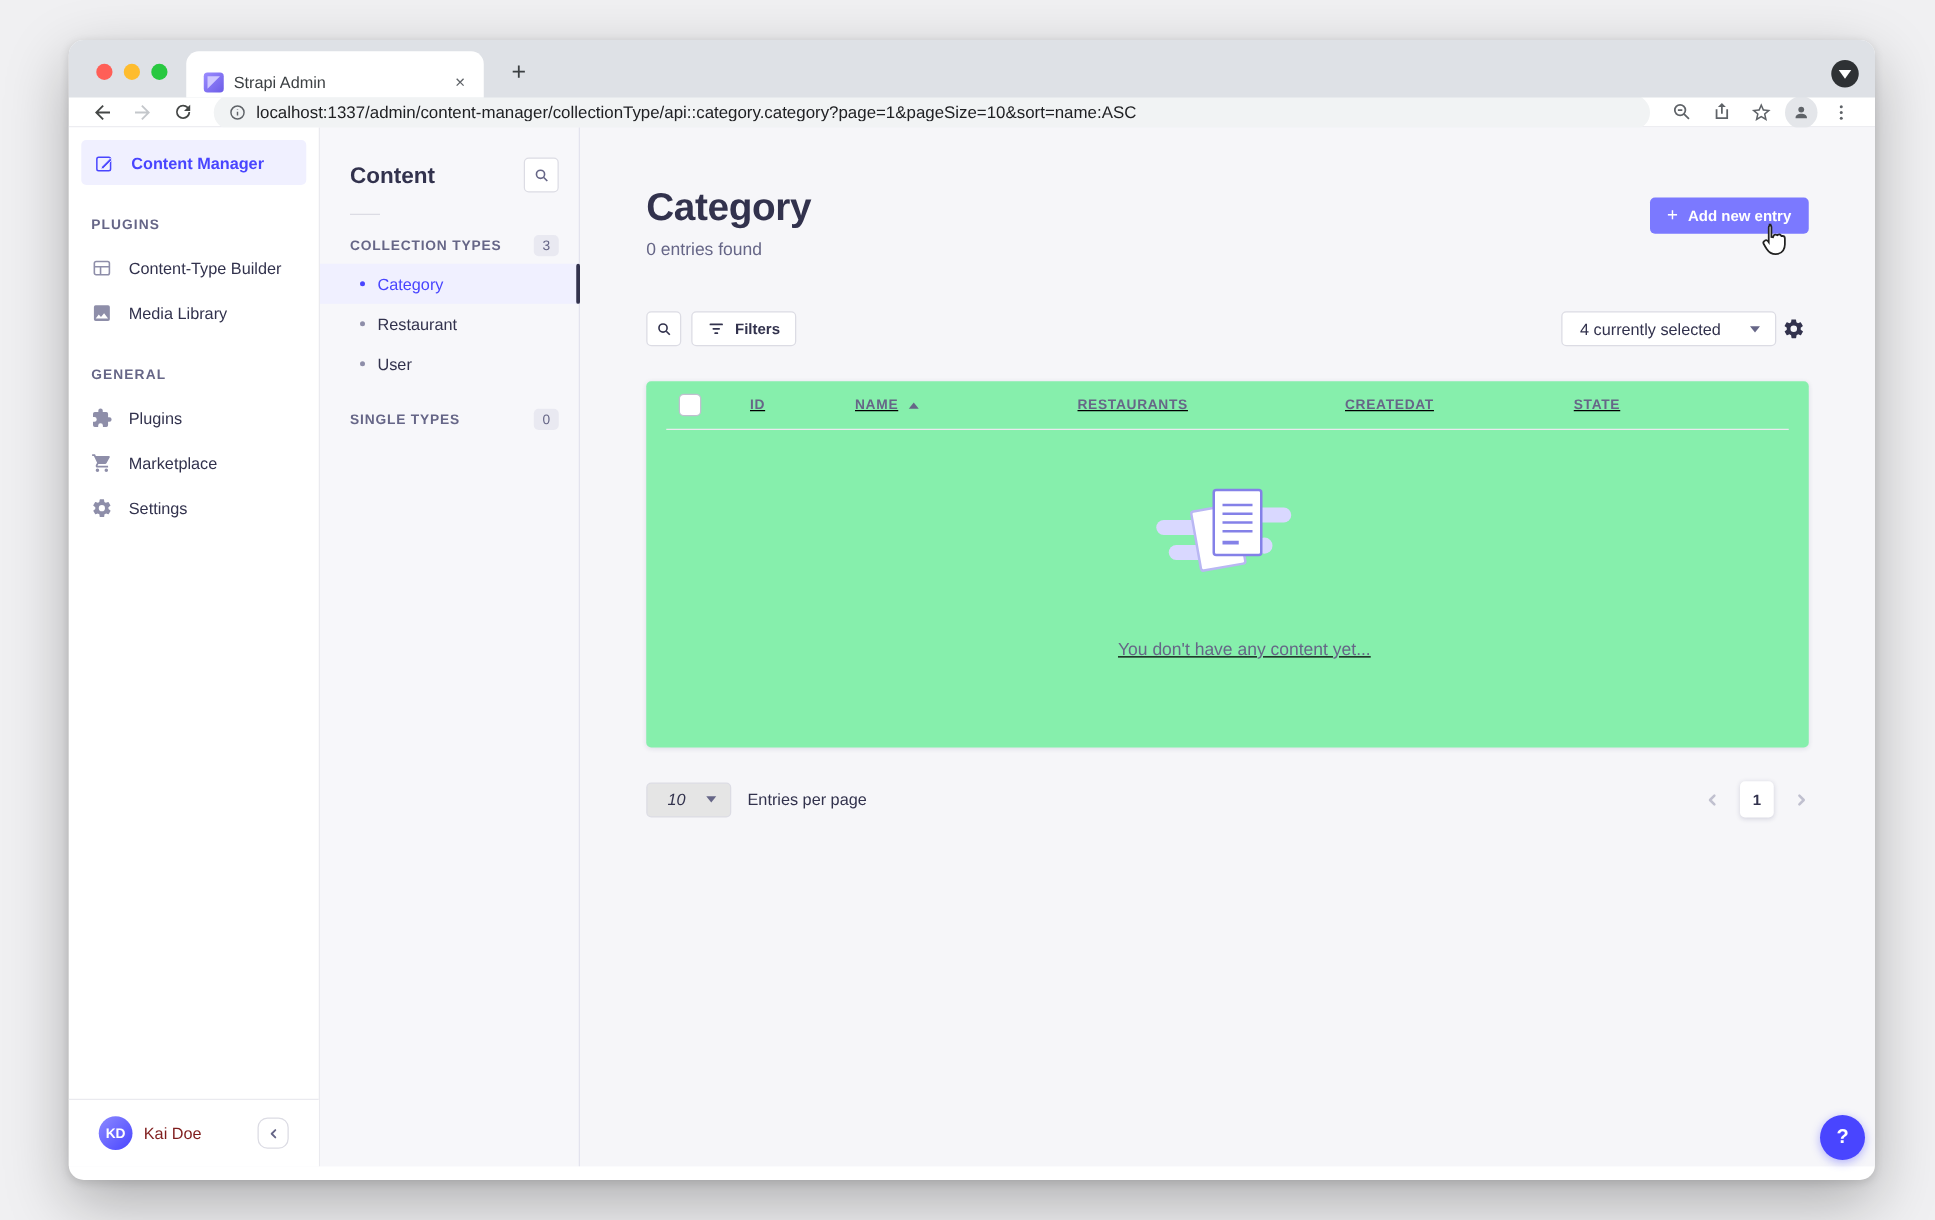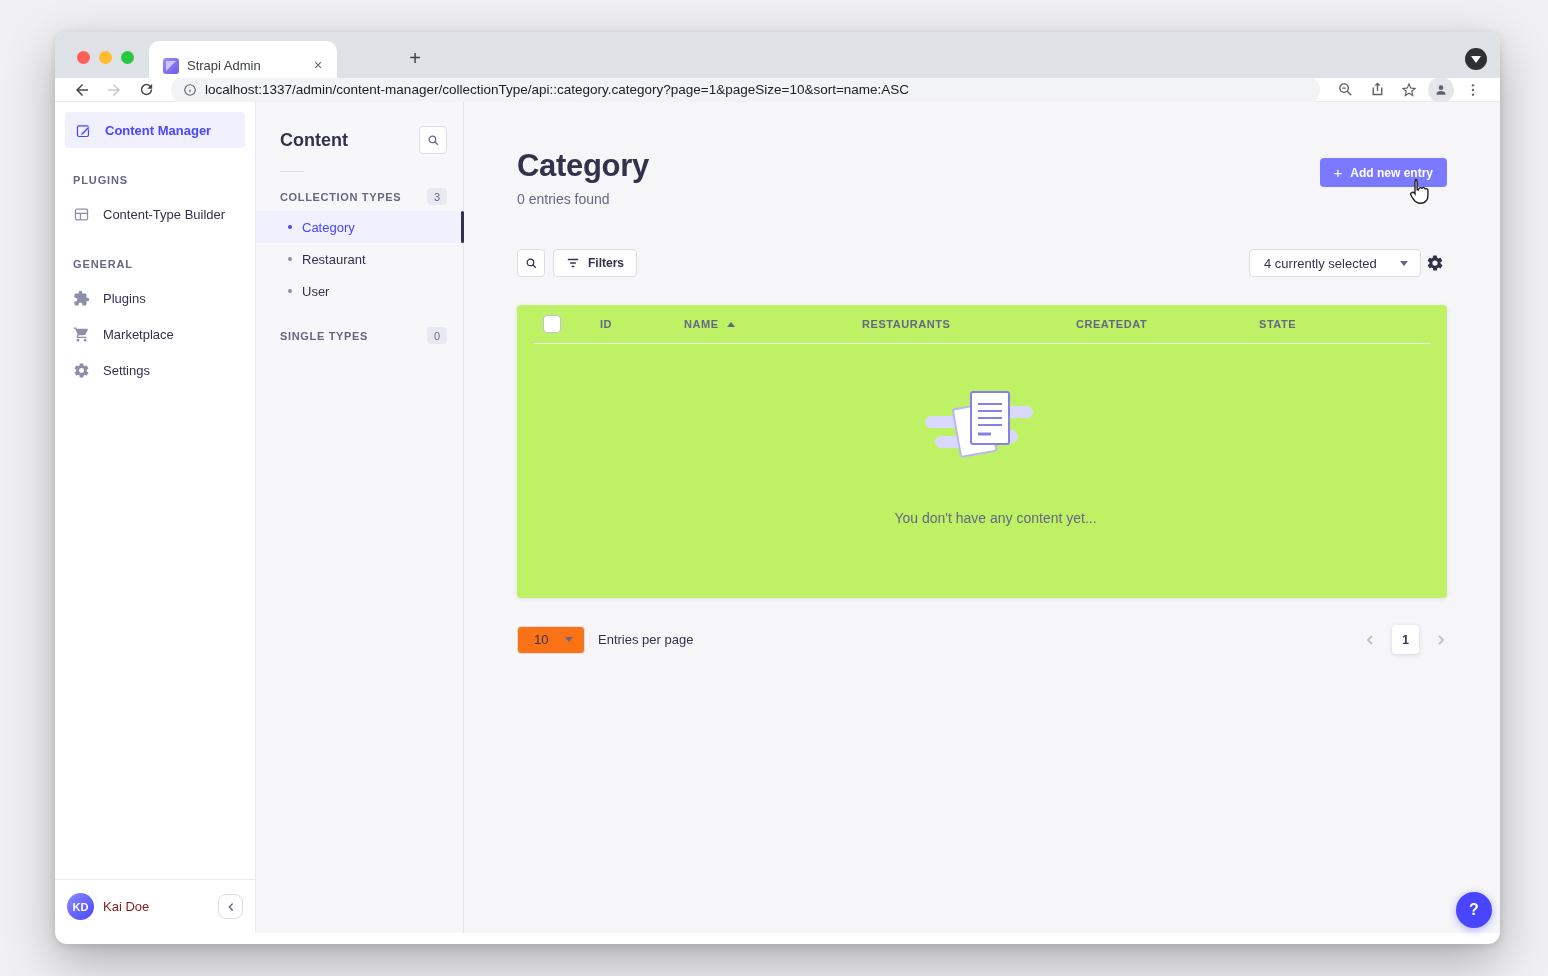--- a/index.html
+++ b/index.html
@@ -14,21 +14,21 @@
     position:absolute; left:55px; top:32px; width:1445px; height:912px;
     border-radius:12px; overflow:hidden; background:#fff;
     box-shadow: 0 18px 50px rgba(0,0,0,.28), 0 2px 8px rgba(0,0,0,.12);
   }
   
   .tabstrip { height:46px; background:#dee1e6; position:relative; display:flex; align-items:flex-end; }
   .traffic { position:absolute; left:22px; top:19px; display:flex; gap:9px; }
   .traffic span { width:13px; height:13px; border-radius:50%; display:block; }
   .t-red{background:#ff5f57;} .t-yellow{background:#febc2e;} .t-green{background:#28c840;}
   .tab {
-    position:absolute; left:94px; bottom:0; width:188px; height:37px;
+    position:absolute; left:94px; bottom:0; width:238px; height:37px;
     background:#fff; border-radius:10px 10px 0 0;
     display:flex; align-items:center; padding:12px 10px 0 14px; gap:8px;
   }
   .favicon { width:16px; height:16px; border-radius:3px; background:#8c7ae6; position:relative; flex:none; background:linear-gradient(135deg,#9b8cff 0%,#6c5ce7 100%); }
   .favicon::after{ content:""; position:absolute; left:3px; top:3px; border-left:10px solid #cfc8ff; border-bottom:10px solid transparent; }
   .tab-title { font-size:13px; color:#3c4043; flex:1; white-space:nowrap; overflow:hidden; }
   .tab-close { font-size:14px; color:#5f6368; width:18px; height:18px; line-height:17px; text-align:center; border-radius:50%; cursor:default;}
   .newtab { position:absolute; left:346px; bottom:5px; width:28px; height:28px; font-size:20px; color:#3c4043; text-align:center; line-height:26px; border-radius:50%; }
   .record-ind { position:absolute; right:13px; top:16px; width:22px; height:22px; border-radius:50%; background:#2e3134; display:flex; align-items:center; justify-content:center; }
   .record-ind i { display:block; width:0; height:0; border-left:5px solid transparent; border-right:5px solid transparent; border-top:7px solid #fff; }
@@ -51,21 +51,21 @@
   .nav-item {
     display:flex; align-items:center; gap:12px; height:36px; padding:0 16px;
     font-size:13px; color:#32324d; cursor:default;
   }
   .nav-item.active {
     margin:10px 10px 0; padding:0 8px; border-radius:4px;
     background:#f0f0ff; color:#4945ff; font-weight:700; height:36px;
   }
   .nav-item .ic { width:20px; display:flex; justify-content:center; flex:none; }
   .section-label { font-size:11px; font-weight:700; letter-spacing:.08em; color:#666687; padding:0 18px; margin:26px 0 10px; }
-  .user-row { position:absolute; left:0; right:0; bottom:0; height:54px; border-top:1px solid #eaeaef; display:flex; align-items:center; padding:0 12px; gap:9px; background:#fff; }
+  .user-row { position:absolute; left:0; right:0; bottom:0; height:54px; border-top:1px solid #eaeaef; display:flex; align-items:center; padding:0 24px; gap:9px; background:#fff; }
   .user-avatar { width:27px; height:27px; border-radius:50%; background:linear-gradient(135deg,#8c8aff 0%,#4945ff 100%); color:#fff; font-size:11px; font-weight:700; display:flex; align-items:center; justify-content:center; }
   .user-name { font-size:13px; color:#7f1d1d; flex:1; }
   .collapse-btn { width:25px; height:25px; border:1px solid #dcdce4; background:#fff; border-radius:8px; display:flex; align-items:center; justify-content:center; }
   
   .subnav { width:208px; background:#f7f7fa; border-right:1px solid #e3e3ee; position:relative; flex:none; }
   .subnav-head { display:flex; align-items:center; justify-content:space-between; padding:24px 16px 0 24px; }
   .subnav-title { font-size:18px; font-weight:700; color:#32324d; }
   .search-btn { width:28px; height:28px; background:#fff; border:1px solid #dcdce4; border-radius:4px; display:flex; align-items:center; justify-content:center; }
   .subnav-divider { width:24px; height:1px; background:#dcdce4; margin:17px 0 16px 24px; }
   .type-row { display:flex; align-items:center; justify-content:space-between; padding:0 16px 0 24px; margin-bottom:6px; }
@@ -89,36 +89,36 @@
   }
   .add-btn .plus { font-size:15px; font-weight:400; line-height:1; }
   .action-row { margin-top:42px; display:flex; justify-content:space-between; align-items:center; }
   .action-left { display:flex; gap:8px; align-items:center; }
   .icon-sq-btn { width:28px; height:28px; background:#fff; border:1px solid #dcdce4; border-radius:4px; display:flex; align-items:center; justify-content:center; }
   .filters-btn { height:28px; background:#fff; border:1px solid #dcdce4; border-radius:4px; display:flex; align-items:center; gap:8px; padding:0 12px; font-size:12px; font-weight:600; color:#32324d; font-family:inherit; }
   .action-right { display:flex; gap:2px; align-items:center; }
   .select-box { width:172px; height:28px; background:#fff; border:1px solid #dcdce4; border-radius:4px; display:flex; align-items:center; justify-content:space-between; padding:0 12px 0 14px; font-size:13px; color:#32324d; }
   .caret-down { width:0; height:0; border-left:4px solid transparent; border-right:4px solid transparent; border-top:5px solid #666687; }
   .gear-btn { width:24px; height:24px; display:flex; align-items:center; justify-content:center; }
-  .table-card { margin-top:28px; height:293px; background:#bef264; border-radius:4px; box-shadow:0 1px 4px rgba(33,33,82,.1); }
+  .table-card { margin-top:28px; height:293px; background:#86efac; border-radius:4px; box-shadow:0 1px 4px rgba(33,33,82,.1);text-decoration:underline; }
   .thead { display:flex; align-items:center; height:38px; padding:0 26px; }
   .thead-border { height:1px; background:#eaeaef; margin:0 16px; }
   .checkbox { width:18px; height:18px; background:#fff; border:1px solid #c0c0cf; border-radius:4px; flex:none; }
   .th { font-size:11px; font-weight:700; letter-spacing:.05em; color:#666687; }
   .th-id { margin-left:39px; width:84px; }
   .th-name { width:178px; display:flex; align-items:center; gap:8px; }
   .caret-up { width:0; height:0; border-left:4px solid transparent; border-right:4px solid transparent; border-bottom:5px solid #666687; }
   .th-rest { width:214px; }
   .th-created { width:183px; }
   .th-state { flex:1; }
   .empty-wrap { text-align:center; padding-top:40px; }
   .empty-text { font-size:14px; color:#666687; margin-top:38px;margin-left:27px; }
   .pagination-row { margin-top:27px; display:flex; justify-content:space-between; align-items:center; }
   .pag-left { display:flex; align-items:center; gap:13px; }
-  .pagesize-select { width:68px; height:28px; background:#f97316; border:1px solid #dcdce4; border-radius:4px; display:flex; align-items:center; justify-content:space-between; padding:0 11px 0 16px; font-size:13px; color:#32324d; }
+  .pagesize-select { width:68px; height:28px; background:#e5e5e5; border:1px solid #dcdce4; border-radius:4px; display:flex; align-items:center; justify-content:space-between; padding:0 11px 0 16px; font-size:13px; color:#32324d;font-style:italic; }
   .pag-label { font-size:13px; color:#32324d; }
   .pag-right { display:flex; align-items:center; gap:16px; }
   .page-card { width:27px; height:29px; background:#fff; border-radius:4px; box-shadow:0 1px 4px rgba(33,33,82,.16); display:flex; align-items:center; justify-content:center; font-size:12px; font-weight:700; color:#32324d; }
   .help-btn { position:absolute; right:8px; bottom:16px; width:36px; height:36px; border-radius:50%; background:#4945ff; color:#fff; font-size:16px; font-weight:700; border:none; display:flex; align-items:center; justify-content:center; box-shadow:0 2px 8px rgba(73,69,255,.4); font-family:inherit; }
   .cursor-pointer { position:absolute; right:70px; top:76px; pointer-events:none; z-index:5; }
 </style>
 </head>
 <body>
 
 <div class="window">
@@ -213,20 +213,28 @@
 
       <div class="section-label">PLUGINS</div>
       <div class="nav-item">
         <span class="ic">
           <svg width="17" height="17" viewBox="0 0 24 24" fill="none" stroke="#8e8ea9" stroke-width="1.8">
               <rect x="3.5" y="4.5" width="17" height="15" rx="2"></rect>
               <path d="M3.5 10.5h17M10.5 10.5v9"></path>
             </svg>
         </span>
         <span>Content-Type Builder</span>
+      </div>
+      <div class="nav-item">
+        <span class="ic">
+          <svg width="17" height="17" viewBox="0 0 24 24" fill="#8e8ea9">
+              <path d="M21 19V5a2 2 0 00-2-2H5a2 2 0 00-2 2v14a2 2 0 002 2h14a2 2 0 002-2zM8.5 13.5l2.5 3 3.5-4.5 4.5 6H5l3.5-4.5z"></path>
+            </svg>
+        </span>
+        <span>Media Library</span>
       </div>
 
       <div class="section-label">GENERAL</div>
       <div class="nav-item">
         <span class="ic">
           <svg width="17" height="17" viewBox="0 0 24 24" fill="#8e8ea9">
               <path d="M20.5 11H19V7a2 2 0 00-2-2h-4V3.5a2.5 2.5 0 00-5 0V5H4a2 2 0 00-2 2v3.8h1.5a2.7 2.7 0 010 5.4H2V20a2 2 0 002 2h3.8v-1.5a2.7 2.7 0 015.4 0V22H17a2 2 0 002-2v-4h1.5a2.5 2.5 0 000-5z"></path>
             </svg>
         </span>
         <span>Plugins</span>

